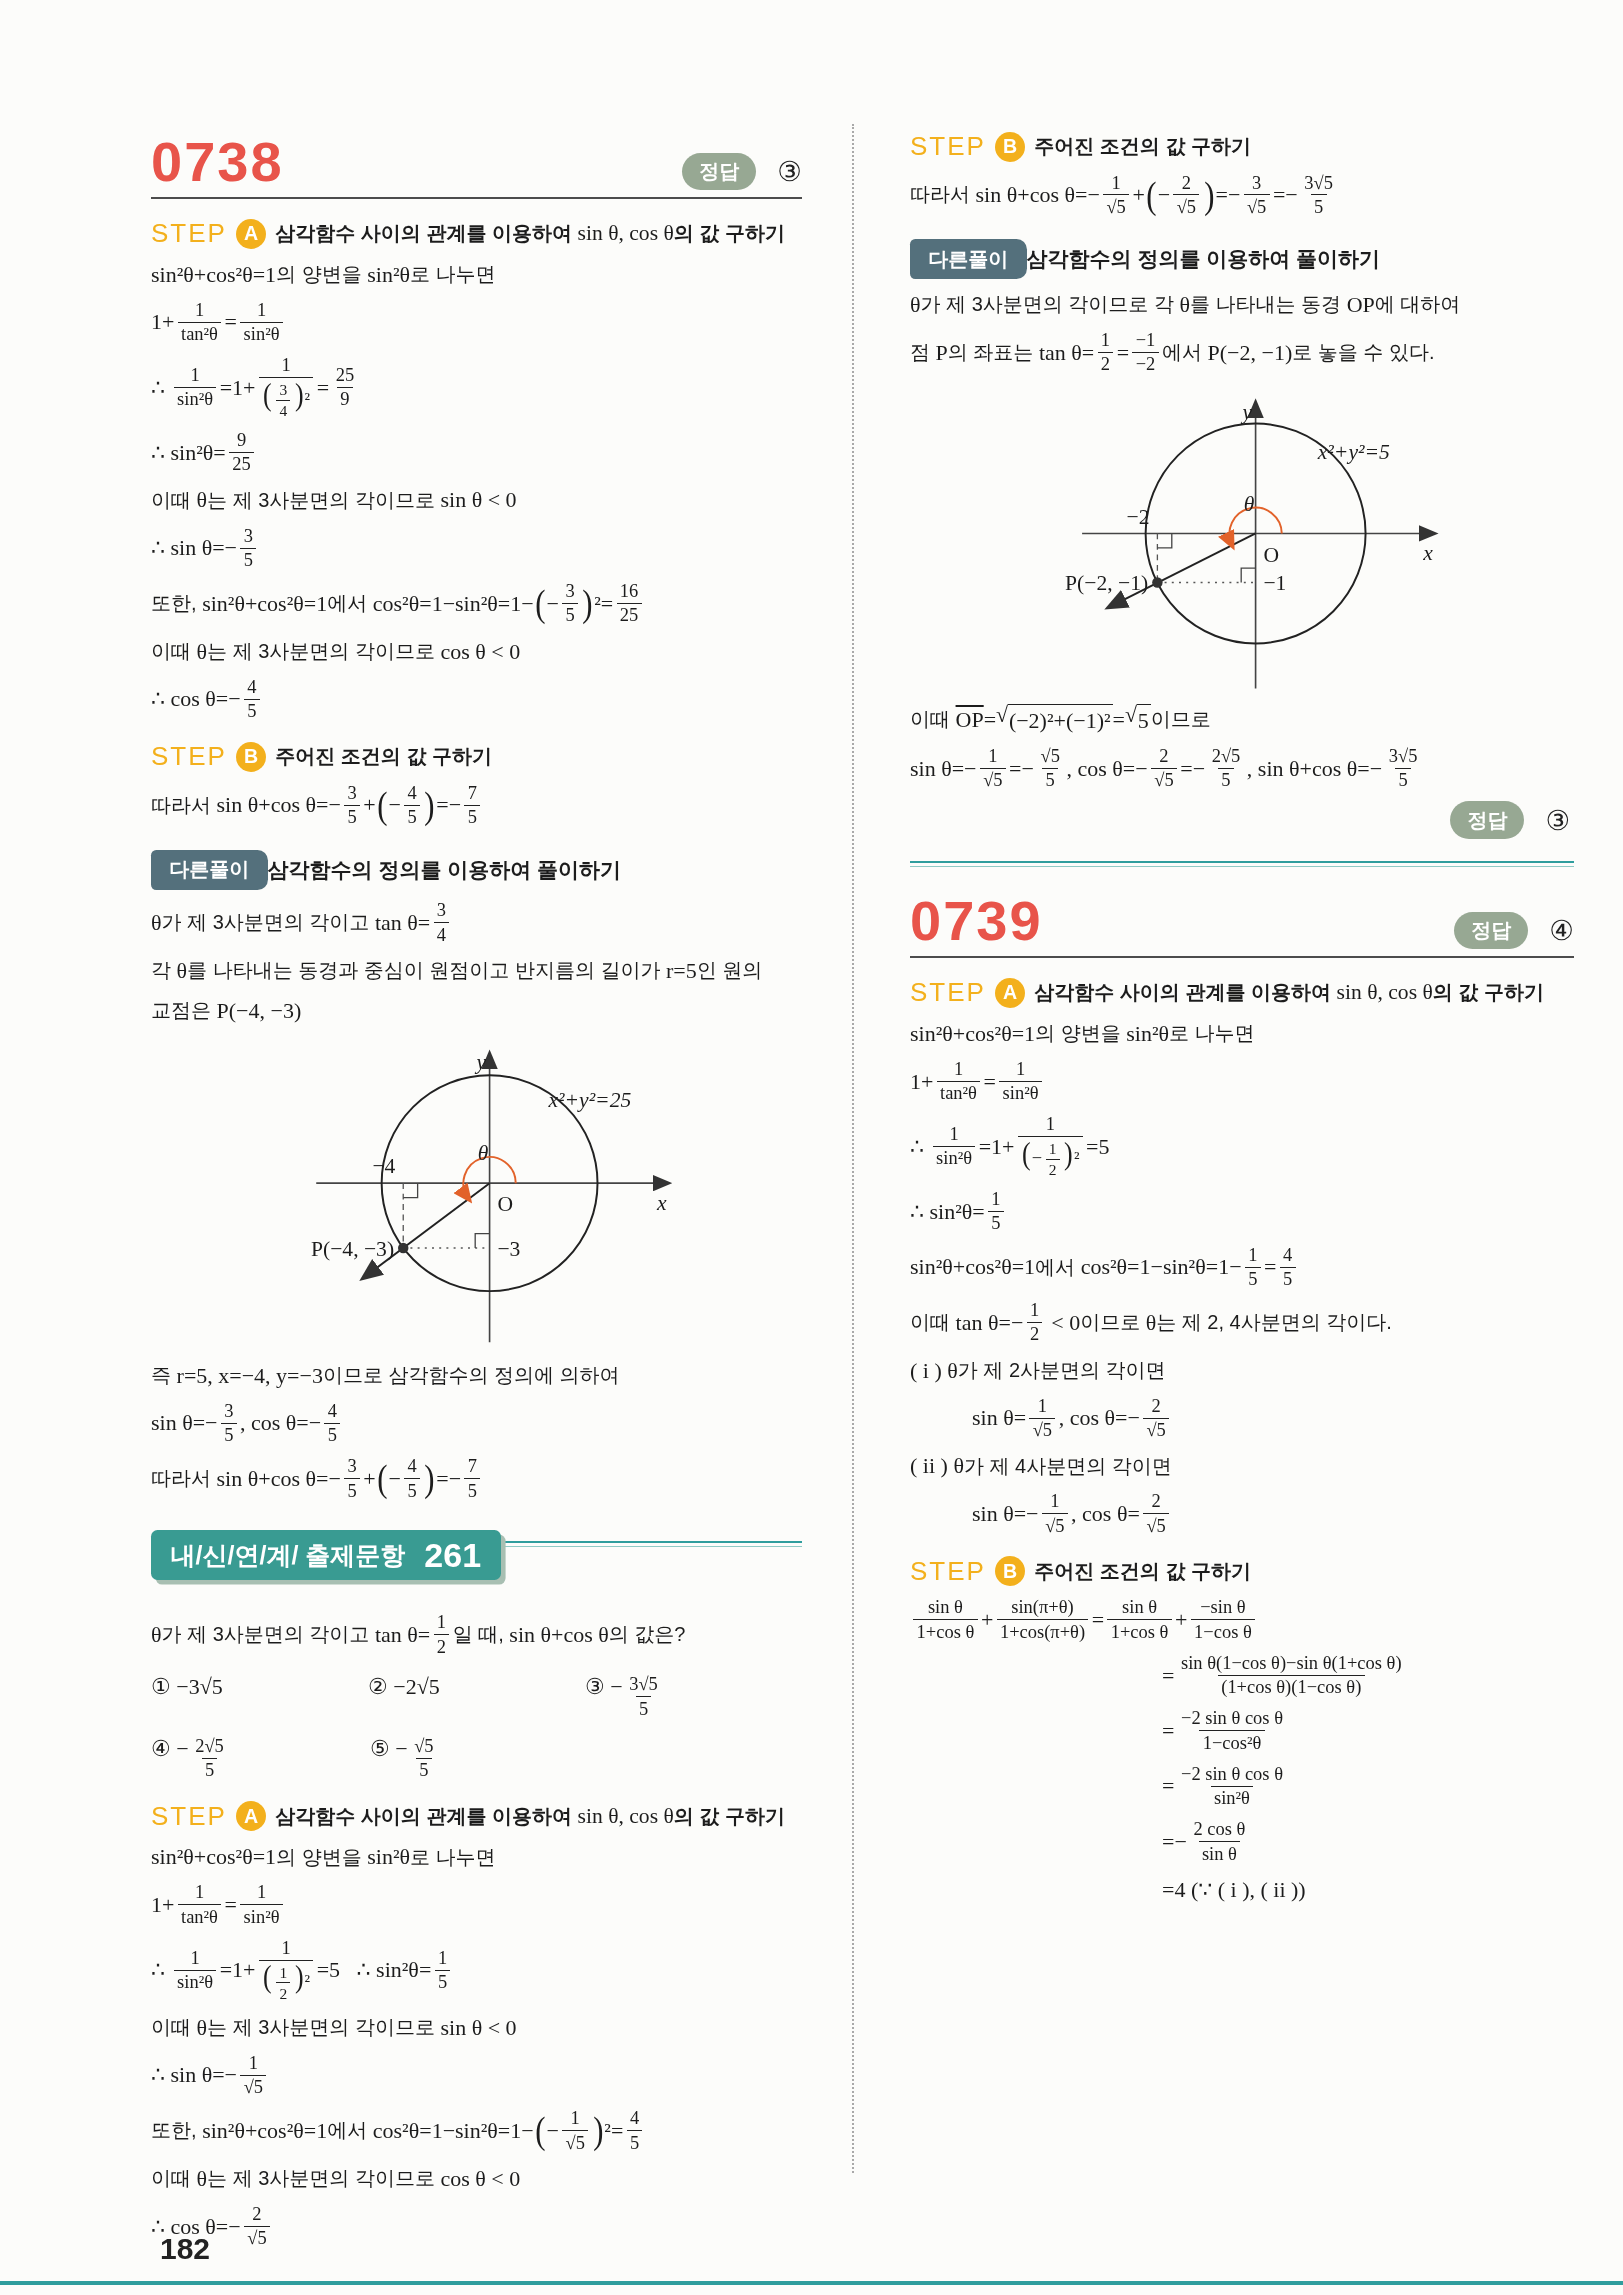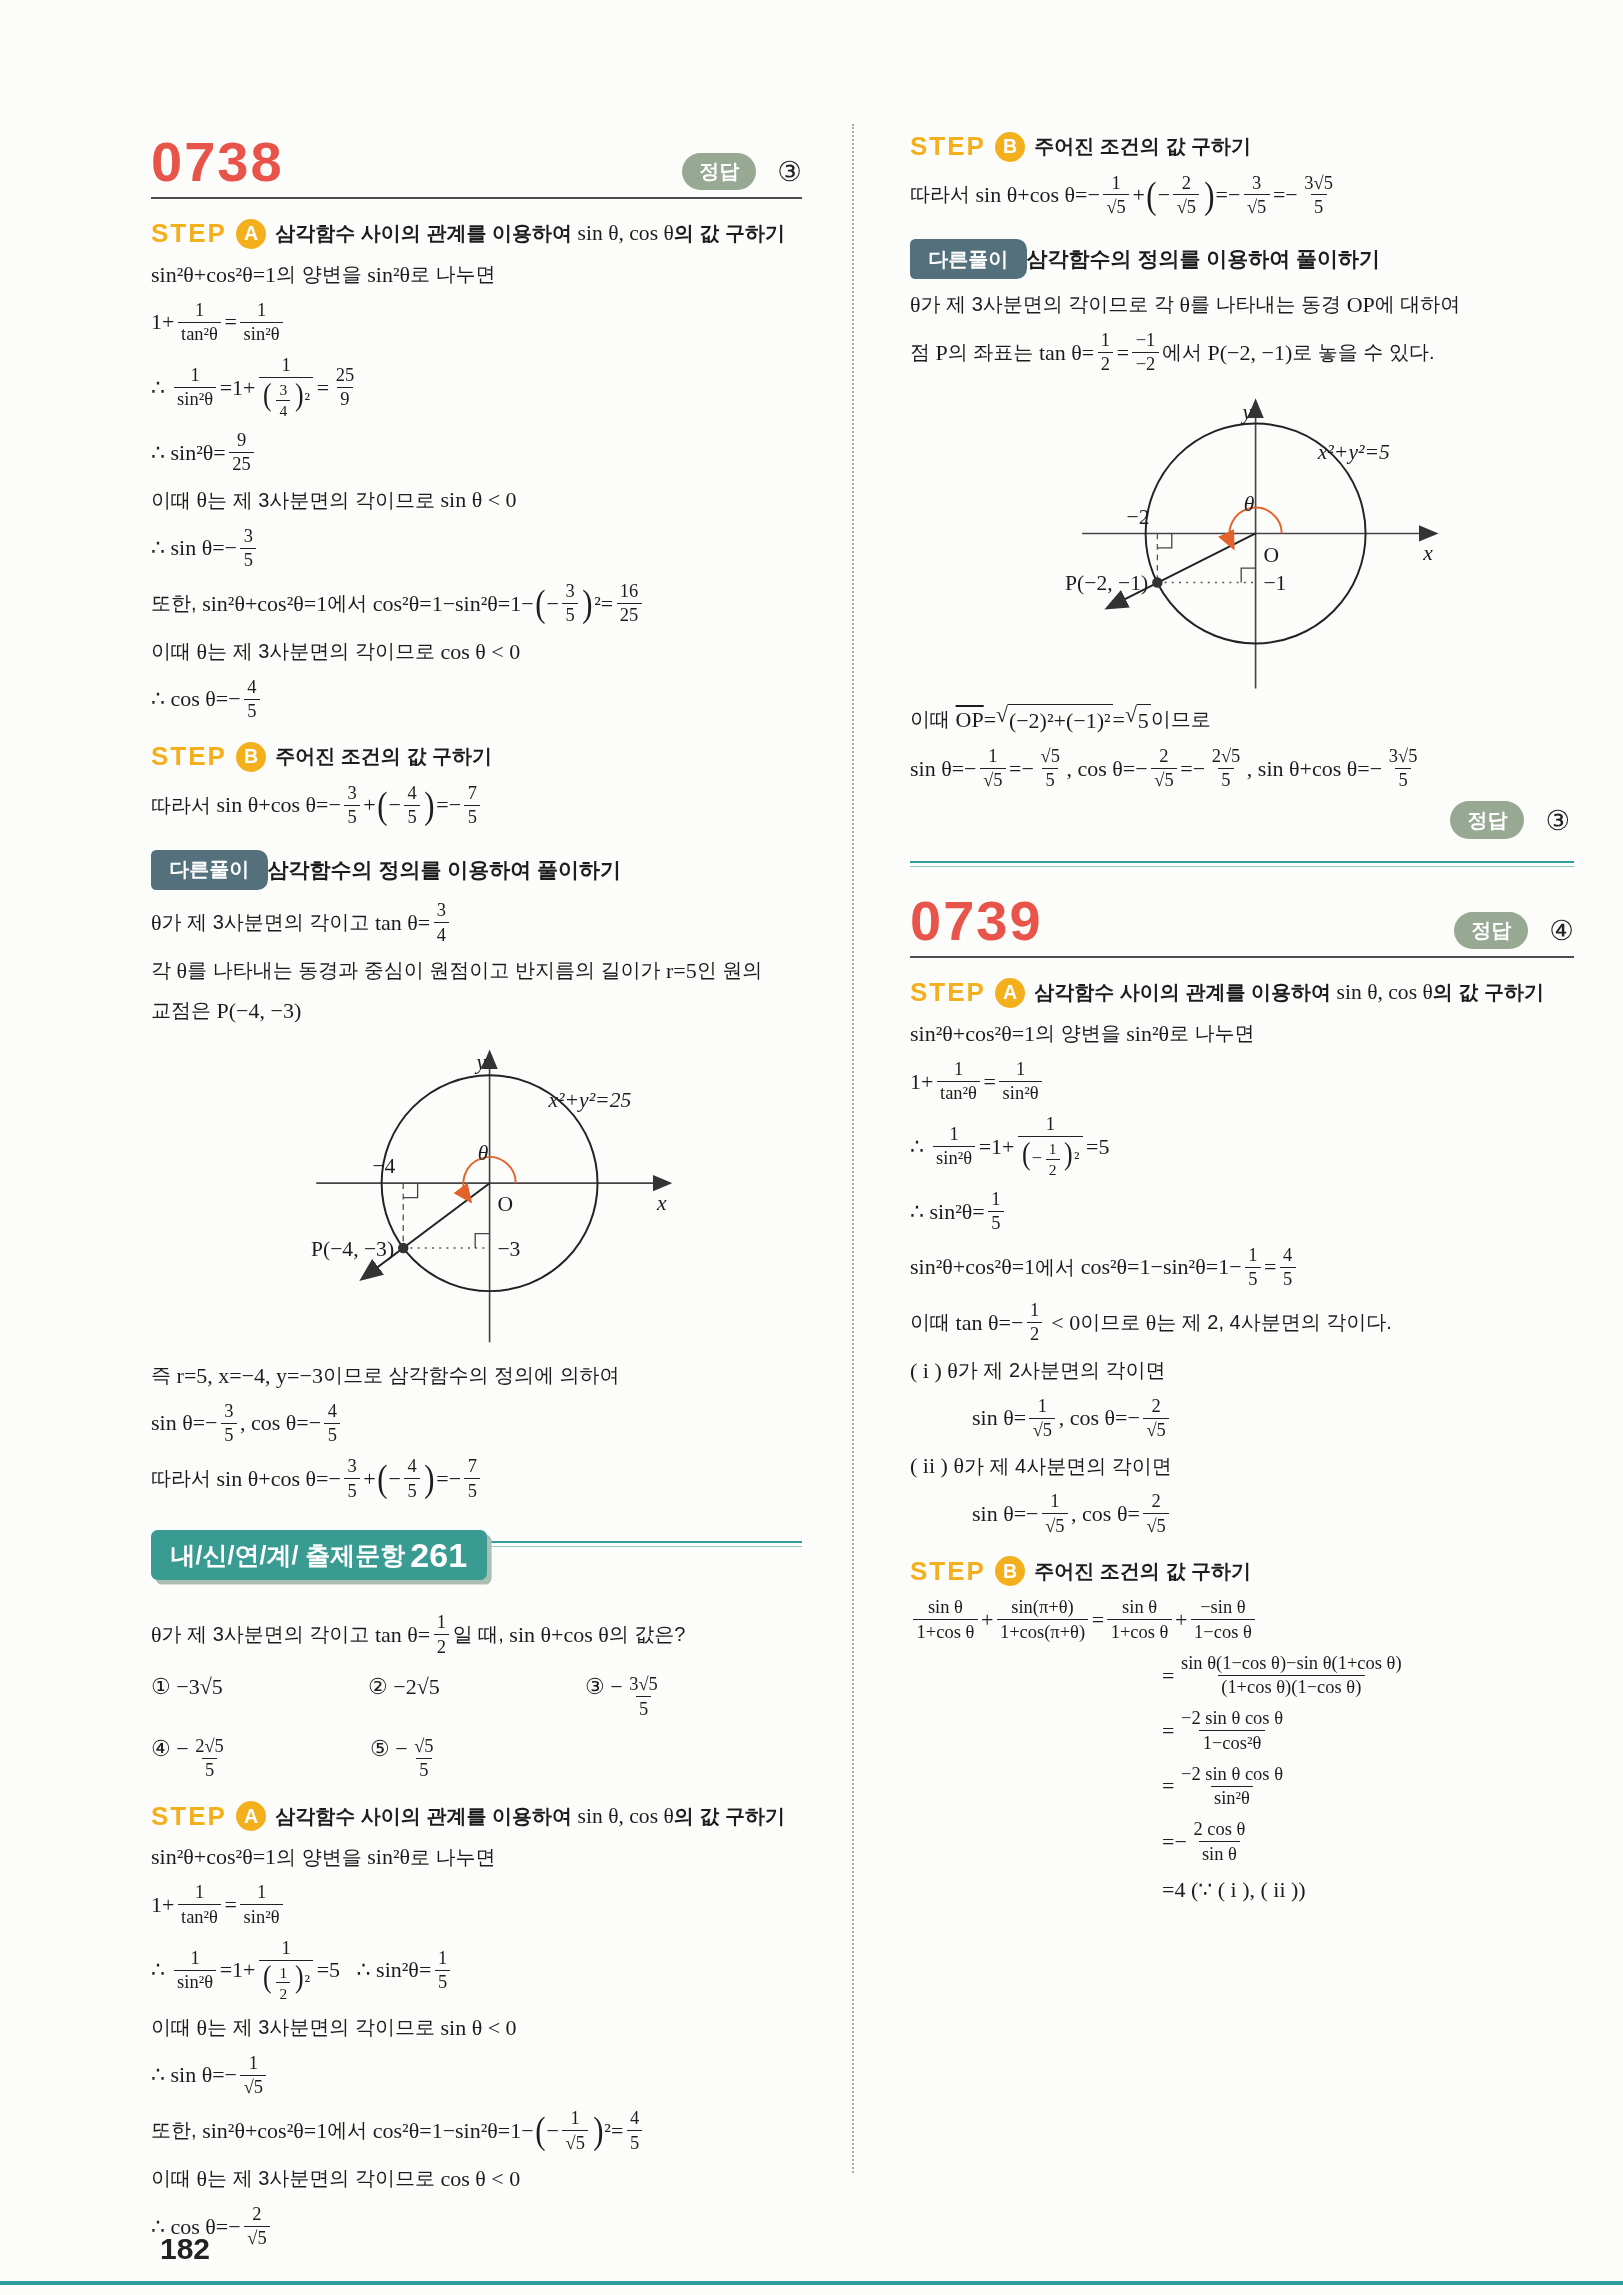--- a/index.html
+++ b/index.html
@@ -19,21 +19,21 @@
   .prob-head{display:flex;align-items:flex-end;justify-content:space-between;margin-bottom:3.9px}
   .prob-num{color:#e8544a;font-size:56px;font-weight:700;letter-spacing:2px;line-height:1}
   .answer{display:flex;align-items:center;gap:21px}
   .answer.right{justify-content:flex-end;margin:9.2px 3.9px 6.5px 0}
   .pill{background:#97a893;color:#fff;font-size:20px;font-weight:700;padding:5.2px 17px;border-radius:19.6px}
   .ans-num{font-size:27.5px;color:#222}
   .head-rule{border-bottom:2px solid #4c4c4c;margin:6.5px 0 9.2px}
 
   
   .step{display:flex;align-items:center;gap:9.2px;margin:19.6px 0 9.2px}
-  .step-word{color:#f3b01c;font-weight:700;font-size:26px;letter-spacing:2px}
+  .step-word{color:#f3b01c;font-weight:400;font-size:26px;letter-spacing:2px}
   .step-circ{width:30px;height:30px;border-radius:50%;background:#f3b01c;color:#fff;
     font-weight:800;font-size:19.6px;display:flex;align-items:center;justify-content:center;flex:0 0 30px}
   .step-title{font-weight:700;font-size:21.6px;display:flex;align-items:center;flex-wrap:wrap}
   .step-title .tok-m{font-weight:400}
 
   
   .alt-row{display:flex;align-items:center;margin:22px 0 10.5px}
   .alt-badge{background:#54707c;color:#fff;font-weight:700;font-size:20px;padding:6.5px 18.3px;
     border-radius:5.2px 10.5px 10.5px 5.2px}
   .alt-sub{font-weight:700;font-size:21px}
@@ -54,21 +54,21 @@
   .ol{text-decoration:overline}
   .indent-sub{padding-left:62px}
   .indent-eq{padding-left:252px}
 
   
   .nsyg{position:relative;margin:29px 0 17px;height:65px}
   .nsyg .wire{position:absolute;top:10.5px;left:327px;right:0;height:3.3px;
     border-top:2px solid #2f9d9d;border-bottom:1.3px solid #8fcac5}
   .nsyg .box{position:absolute;left:0;top:0;background:#399b92;color:#fff;padding:7.9px 19.6px;
     border-radius:6.5px;box-shadow:4.6px 4.6px 0 #a8bfb2;font-weight:800;font-size:25px;
-    display:flex;align-items:center;gap:5px;white-space:nowrap}
+    display:flex;align-items:center;gap:19px;white-space:nowrap}
   .nsyg .box .num{font-size:34px;line-height:1}
 
   
   .choices{display:flex;margin:17px 0}
   .choice{width:219px;display:flex;align-items:flex-start;font-family:"Liberation Serif",serif;font-size:22px}
 
   .sec-divider{height:3.3px;border-top:2px solid #2f9d9d;border-bottom:1.3px solid #8fcac5;margin:22px 0 26px}
 
   .diagram{display:flex;justify-content:center;margin:7.9px 0}
   svg text{font-family:"Liberation Serif",serif;font-size:33px;font-style:italic;fill:#1c1c1c}

